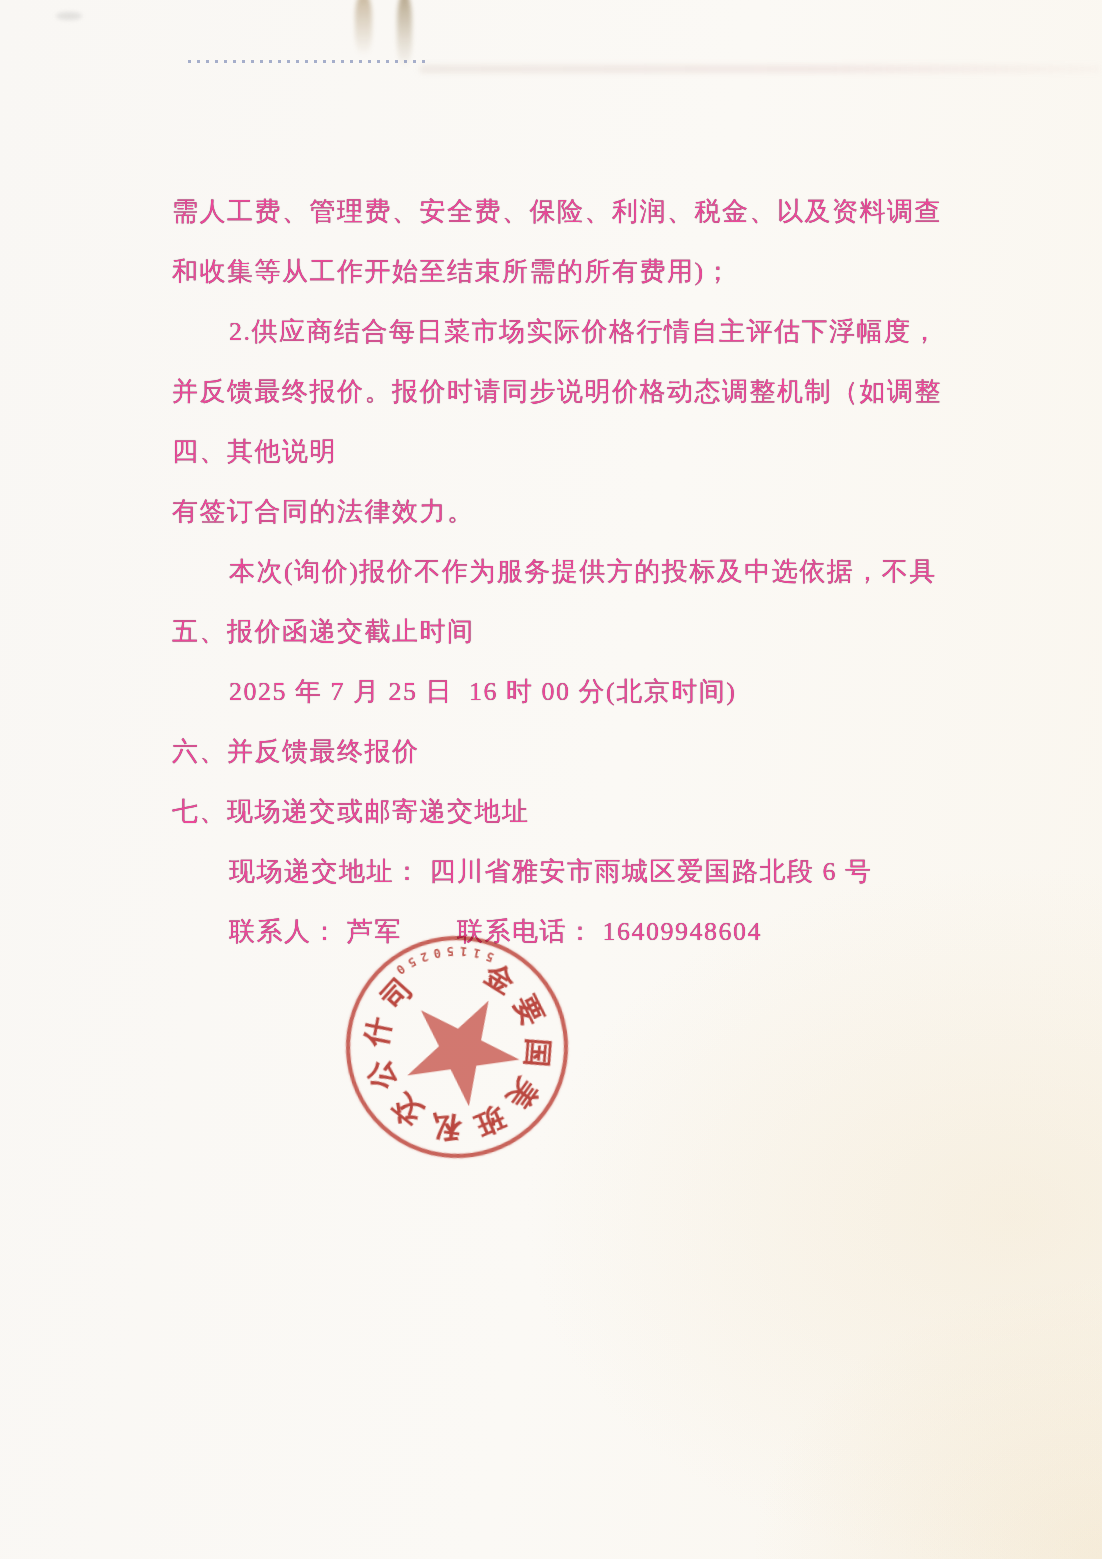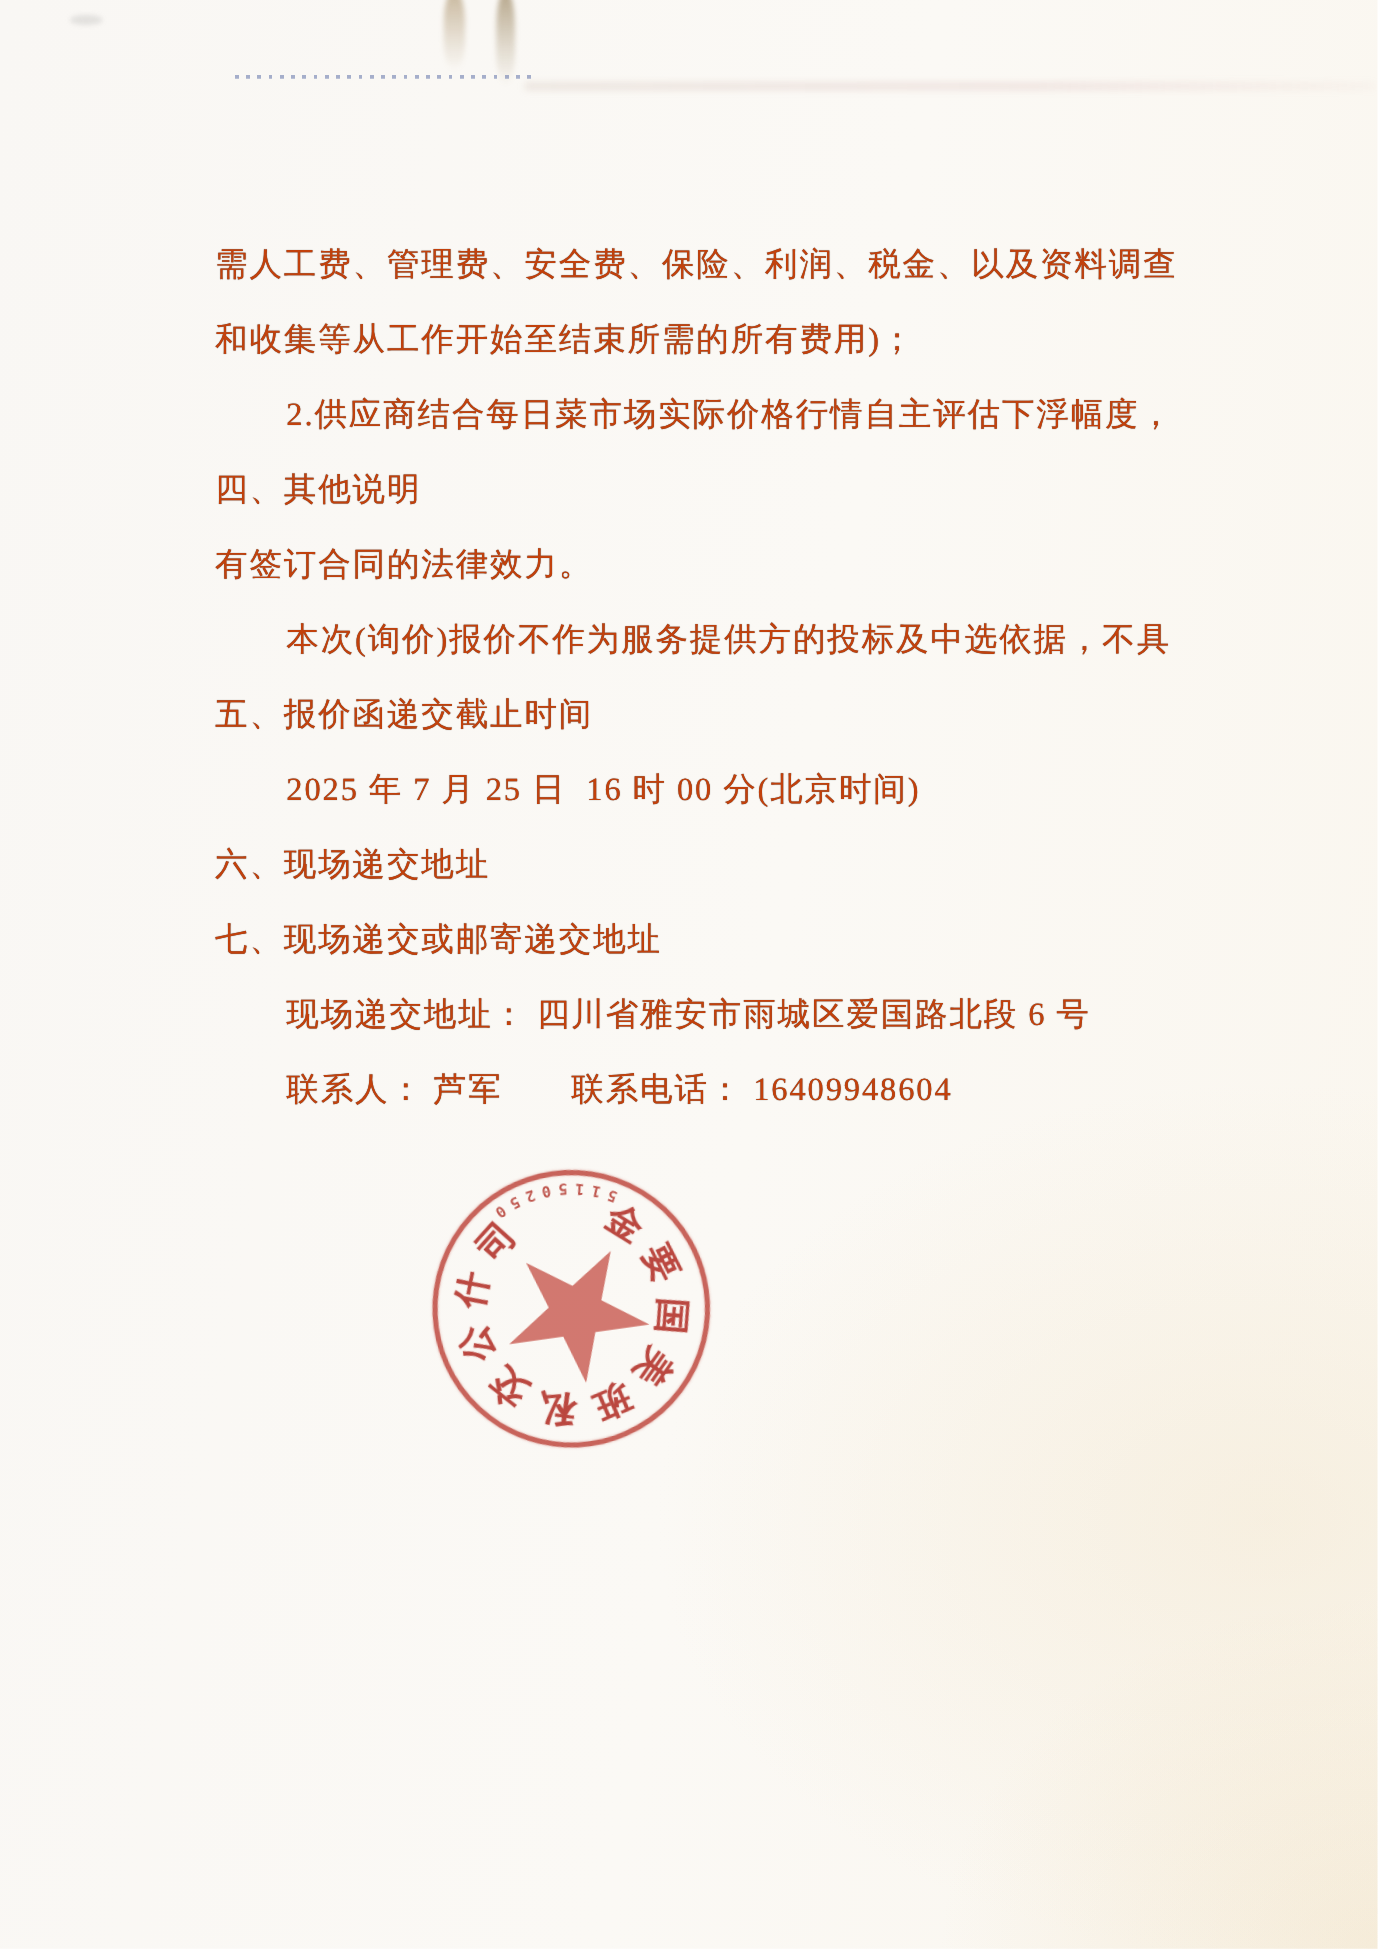--- a/index.html
+++ b/index.html
@@ -9,21 +9,21 @@
       radial-gradient(ellipse 700px 500px at 92% 78%, rgba(240,225,195,.35), rgba(240,225,195,0) 70%),
       radial-gradient(ellipse 500px 400px at 100% 100%, rgba(238,220,185,.4), rgba(238,220,185,0) 70%),
       linear-gradient(100deg,#f9f7f4 0%,#fbf9f5 55%,#faf6ee 100%);
     font-family:"Liberation Serif","DejaVu Serif",serif;
   }
   .page{position:absolute;inset:0;}
   
   .doc{
     position:absolute;left:172px;top:182px;width:790px;
     font-size:26px;line-height:60px;letter-spacing:1.5px;
-    color:#c2410c;font-weight:500;
+    color:#ec4899;font-weight:500;
     text-shadow:0 0 .7px rgba(20,20,20,.8);
     filter:blur(.2px);
   }
   .line{white-space:pre-wrap;}
   .line.indent{padding-left:57px;}
   
   .smudge{position:absolute;filter:blur(2.2px);border-radius:40%;}
   .smudge-a{left:355px;top:-6px;width:17px;height:62px;
     background:linear-gradient(to bottom,rgba(148,116,66,.48),rgba(148,116,66,.18) 60%,rgba(148,116,66,0));}
   .smudge-b{left:397px;top:-6px;width:15px;height:74px;
@@ -73,26 +73,27 @@
   <div class="smudge smudge-a"></div>
   <div class="smudge smudge-b"></div>
   <div class="blue-dots"></div>
   <div class="faint-band"></div>
   <div class="gray-fleck"></div>
 
   <div class="doc">
       <div class="line">需人工费、管理费、安全费、保险、利润、税金、以及资料调查</div>
       <div class="line">和收集等从工作开始至结束所需的所有费用)；</div>
       <div class="line indent">2.供应商结合每日菜市场实际价格行情自主评估下浮幅度，</div>
+      <div class="line">并反馈最终报价。报价时请同步说明价格动态调整机制（如调整</div>
       <div class="line">四、其他说明</div>
       <div class="line">有签订合同的法律效力。</div>
       <div class="line indent">本次(询价)报价不作为服务提供方的投标及中选依据，不具</div>
       <div class="line">五、报价函递交截止时间</div>
       <div class="line indent">2025 年 7 月 25 日  16 时 00 分(北京时间)</div>
-      <div class="line">六、现场递交地址</div>
+      <div class="line">六、并反馈最终报价</div>
       <div class="line">七、现场递交或邮寄递交地址</div>
       <div class="line indent">现场递交地址： 四川省雅安市雨城区爱国路北段 6 号</div>
       <div class="line indent">联系人： 芦军　　联系电话： 16409948604</div>
     </div>
 
   <div class="seal">
     <div class="seal-ring"></div>
     <div class="seal-star"></div>
     <div id="seal-glyphs">
         <span class="seal-glyph" style="transform: translate(-50%, -50%) rotate(-140deg) translateY(-80px);">金</span>

